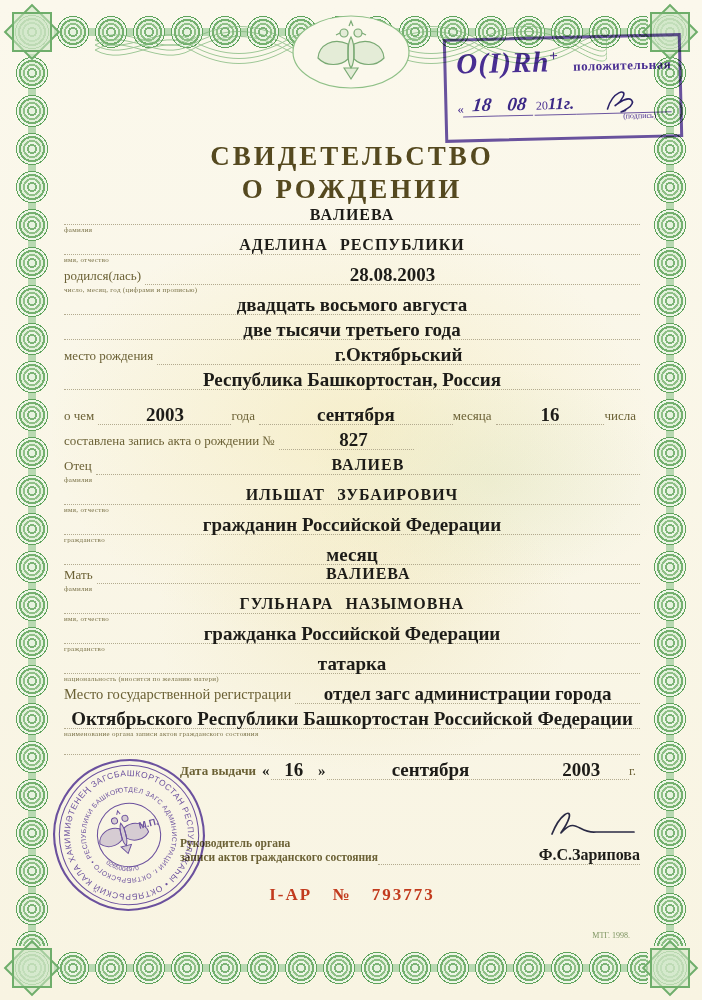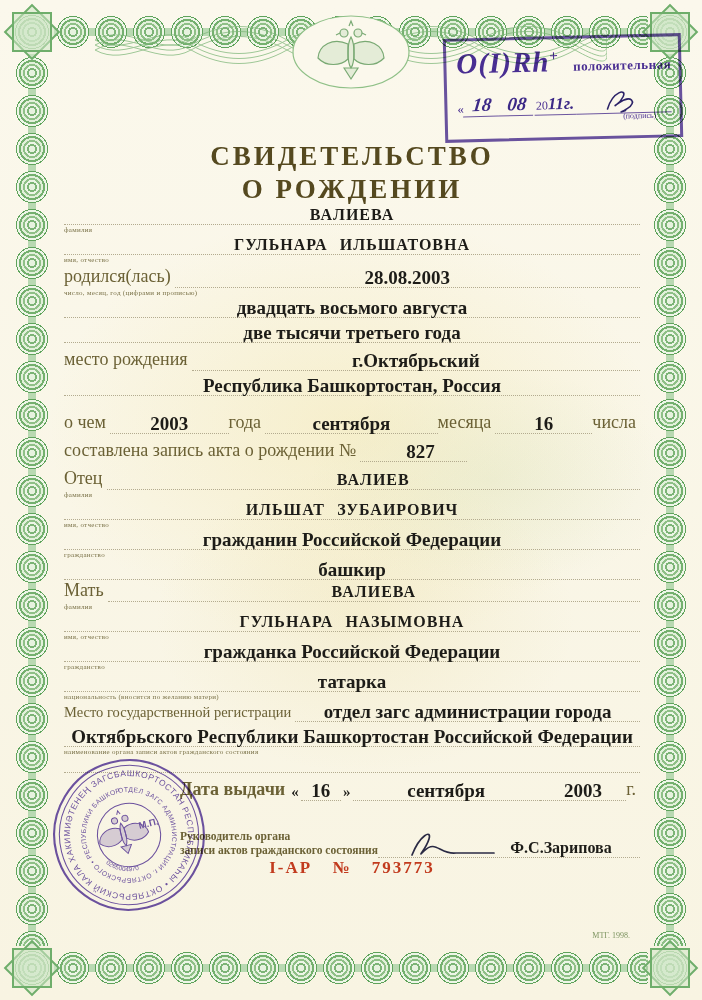--- a/index.html
+++ b/index.html
@@ -34,28 +34,28 @@
         #e2f0da 10px 12px,#74b06e 12px 14px,#eef6e8 14px 16px,#5fa35b 16px 17px,rgba(0,0,0,0) 17px);}
   .corner::before,.corner::after{content:"";position:absolute;inset:7px;border:2px solid #6fae6b;background:rgba(207,230,198,.55);}
   .corner::before{transform:rotate(45deg);}
   .c-tl{left:5px;top:5px;} .c-tr{right:5px;top:5px;} .c-bl{left:5px;bottom:5px;} .c-br{right:5px;bottom:5px;}
   .guilloche{position:absolute;left:95px;top:14px;width:512px;height:78px;z-index:4;}
   
   .content{position:absolute;left:64px;right:62px;top:140px;z-index:5;color:#1d1c18;}
   .title{color:#55491f;font-weight:bold;text-align:center;font-size:27px;letter-spacing:3px;line-height:33px;}
   .title-block{}
   .row{display:flex;align-items:flex-end;}
-  .lab{color:#6b6135;font-size:18px;white-space:nowrap;padding:0 4px 1px 0;}
+  .lab{color:#6b6135;font-size:13px;white-space:nowrap;padding:0 4px 1px 0;}
   .fill{flex:1;border-bottom:1px dotted #b3ab8f;text-align:center;line-height:18px;}
   .caps{font-weight:bold;font-size:16px;letter-spacing:1px;word-spacing:.45em;}
   .val{font-weight:bold;font-size:19px;}
   .cap{color:#7a7248;font-size:7px;text-align:left;line-height:10px;letter-spacing:.3px;margin-bottom:1px;}
   .sp6{height:6px;} .sp16{height:16px;}
   .gap-line{height:14px;border-bottom:1px dotted #b3ab8f;margin-bottom:6px;}
-  .series{color:#c23b1e;font-weight:bold;font-size:17px;letter-spacing:2px;text-align:center;word-spacing:14px;}
+  .series{color:#c23b1e;font-weight:bold;font-size:17px;letter-spacing:2px;text-align:center;word-spacing:14px;margin-top:20px;}
   .print-code{position:absolute;right:72px;bottom:60px;font-size:8px;color:#7d9460;z-index:5;}
   
   .issue-row .q{font-weight:bold;font-size:15px;padding:0 2px;}
   .head-label{color:#6b6135;font-size:11.5px;font-weight:bold;line-height:13px;white-space:nowrap;padding-bottom:1px;}
   .head-name{font-weight:bold;font-size:16px;}
   
   .stamp{position:absolute;left:444px;top:36px;width:238px;height:104px;z-index:8;
          border:3px solid rgba(74,46,152,.82);transform:rotate(-1.4deg);
          color:#4a2f9e;mix-blend-mode:multiply;padding:6px 8px 2px 10px;box-sizing:border-box;}
   .stamp .r1{display:flex;align-items:baseline;}
@@ -116,21 +116,21 @@
       <div class="title">СВИДЕТЕЛЬСТВО</div>
       <div class="title">О РОЖДЕНИИ</div>
     </div>
 
     <div class="row">
       <div class="fill caps">ВАЛИЕВА</div>
     </div>
     <div class="cap">фамилия</div>
 
     <div class="row">
-      <div class="fill caps">ГУЛЬНАРА ИЛЬШАТОВНА</div>
+      <div class="fill caps">АДЕЛИНА РЕСПУБЛИКИ</div>
     </div>
     <div class="cap">имя, отчество</div>
 
     <div class="row">
       <div class="lab">родился(лась)</div>
       <div class="fill val">28.08.2003</div>
     </div>
     <div class="cap">число, месяц, год (цифрами и прописью)</div>
 
     <div class="row">
@@ -177,21 +177,21 @@
     <div class="cap">фамилия</div>
     <div class="row">
       <div class="fill caps">ИЛЬШАТ ЗУБАИРОВИЧ</div>
     </div>
     <div class="cap">имя, отчество</div>
     <div class="row">
       <div class="fill val">гражданин  Российской Федерации</div>
     </div>
     <div class="cap">гражданство</div>
     <div class="row">
-      <div class="fill val">башкир</div>
+      <div class="fill val">месяц</div>
     </div>
 
     <div class="row">
       <div class="lab">Мать</div>
       <div class="fill caps">ВАЛИЕВА</div>
     </div>
     <div class="cap">фамилия</div>
     <div class="row">
       <div class="fill caps">ГУЛЬНАРА НАЗЫМОВНА</div>
     </div>
@@ -227,21 +227,21 @@
       <div class="lab">г.</div>
     </div>
 
     <div style="height:28px"></div>
 
     <div class="row" style="padding-left:116px;align-items:flex-end;">
       <div>
         <div class="head-label">Руководитель органа</div>
         <div class="head-label">записи актов гражданского состояния</div>
       </div>
-      <div class="fill" style="display:flex;align-items:flex-end;justify-content:center;gap:10px;">
+      <div class="fill" style="display:flex;align-items:flex-end;justify-content:center;gap:10px;flex-direction:column;">
         <svg class="sig-ink" width="92" height="34" viewBox="0 0 92 34">
           <path d="M6,26 C14,6 26,0 23,10 C20,20 10,30 18,22 C30,10 34,26 50,24 L88,24" fill="none" stroke="#2a2a44" stroke-width="1.7" stroke-linecap="round"></path>
         </svg>
         <span class="head-name">Ф.С.Зарипова</span>
       </div>
     </div>
 
     <div class="series">
       <span>I-АР</span>
       <span>№</span>

